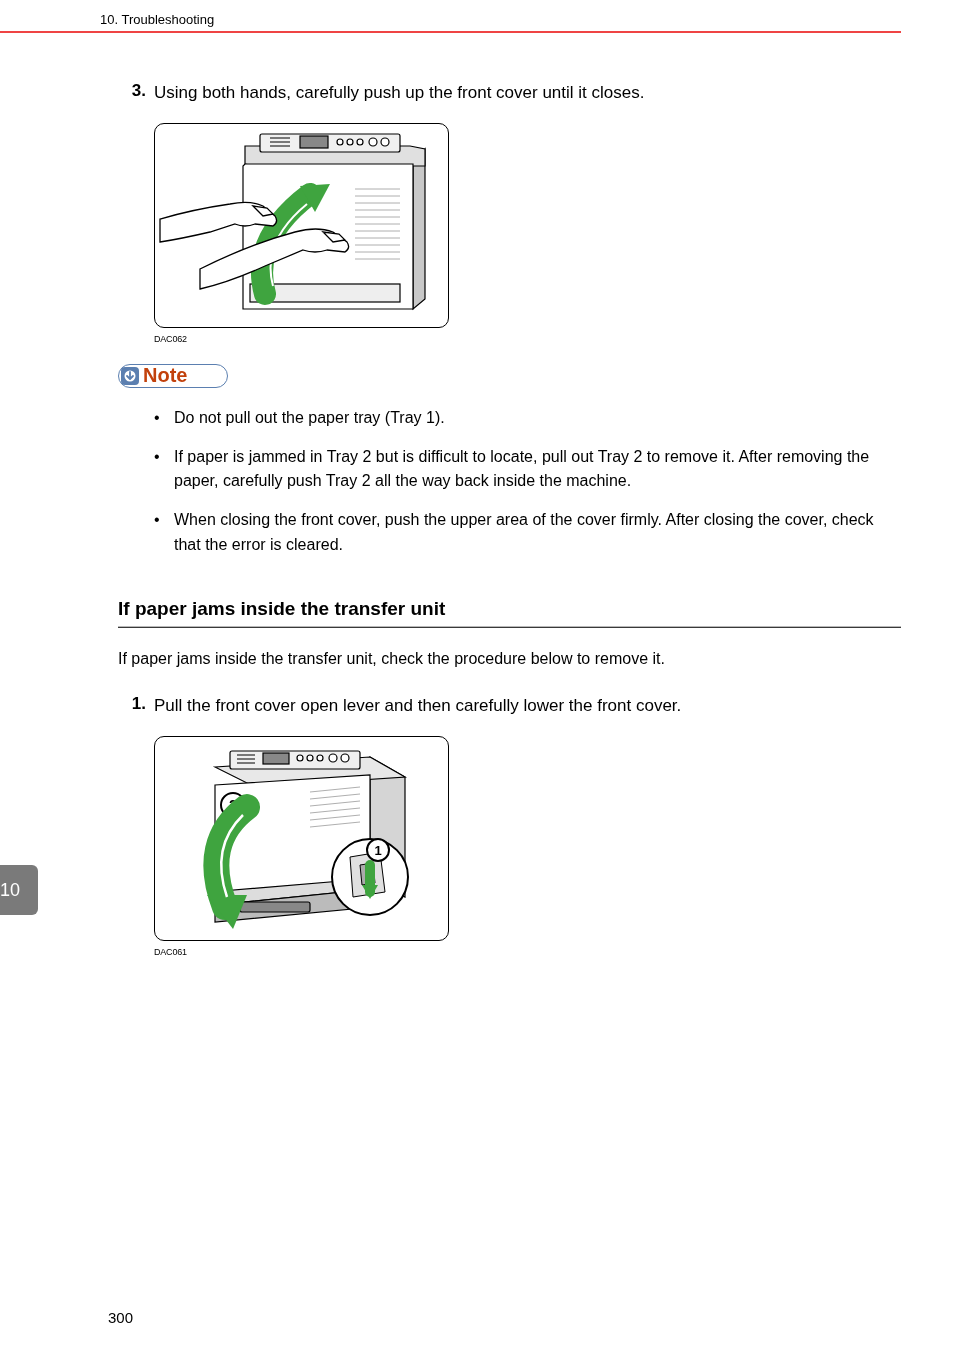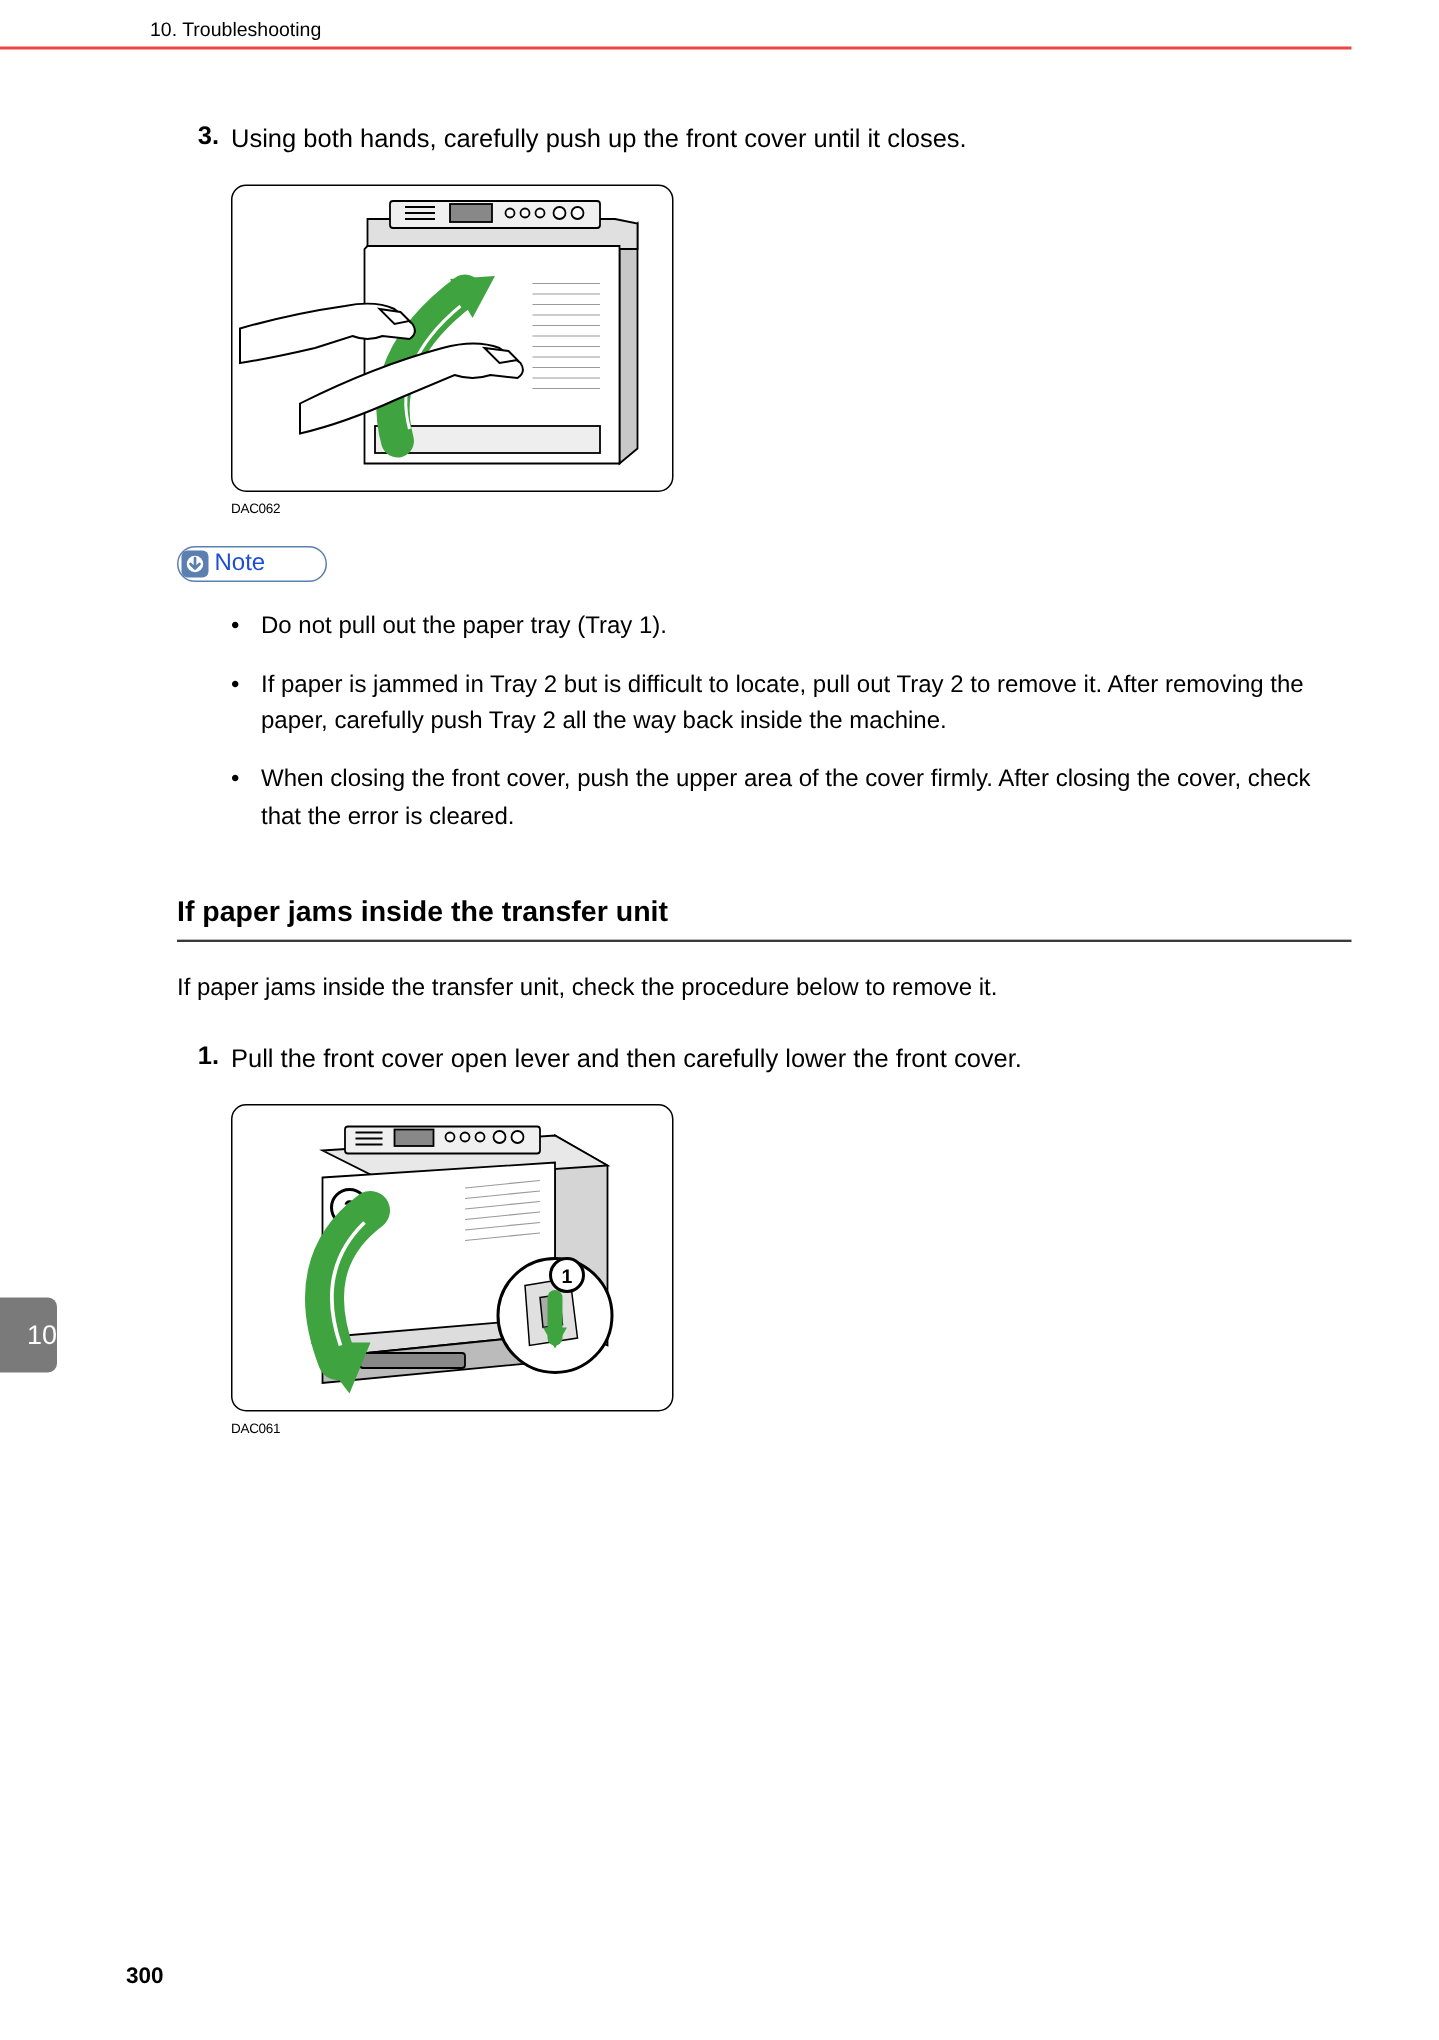--- a/index.html
+++ b/index.html
@@ -78,23 +78,23 @@
       width: 18px;
       height: 18px;
       background: #5b7fb0;
       border-radius: 4px;
       display: inline-flex;
       align-items: center;
       justify-content: center;
       margin-right: 4px;
     }
     .note-label {
-      font-weight: normal;
-      font-size: 16px;
-      color: #1d4ed8;
+      font-weight: bold;
+      font-size: 20px;
+      color: #c2410c;
     }
     .bullet-list {
       margin-left: 36px;
       margin-bottom: 40px;
     }
     .bullet-item {
       display: flex;
       margin-bottom: 14px;
       font-size: 16px;
       line-height: 1.55;
@@ -124,30 +124,29 @@
     .side-tab {
       position: absolute;
       left: 0;
       top: 865px;
       width: 38px;
       height: 50px;
       background: #7a7a7a;
       border-radius: 0 6px 6px 0;
       display: flex;
       align-items: center;
-      justify-content: flex-end;
+      justify-content: flex-start;
       color: #fff;
       font-size: 18px;
     }
     .page-number {
       position: absolute;
       bottom: 34px;
-      left: 84px;
+      left: 108px;
       font-size: 15px;
-      font-weight: bold;
     }
   </style>
 </head>
 <body>
 
 <div class="page-header">
   <span>10. Troubleshooting</span>
 </div>
 
 <div class="content">

